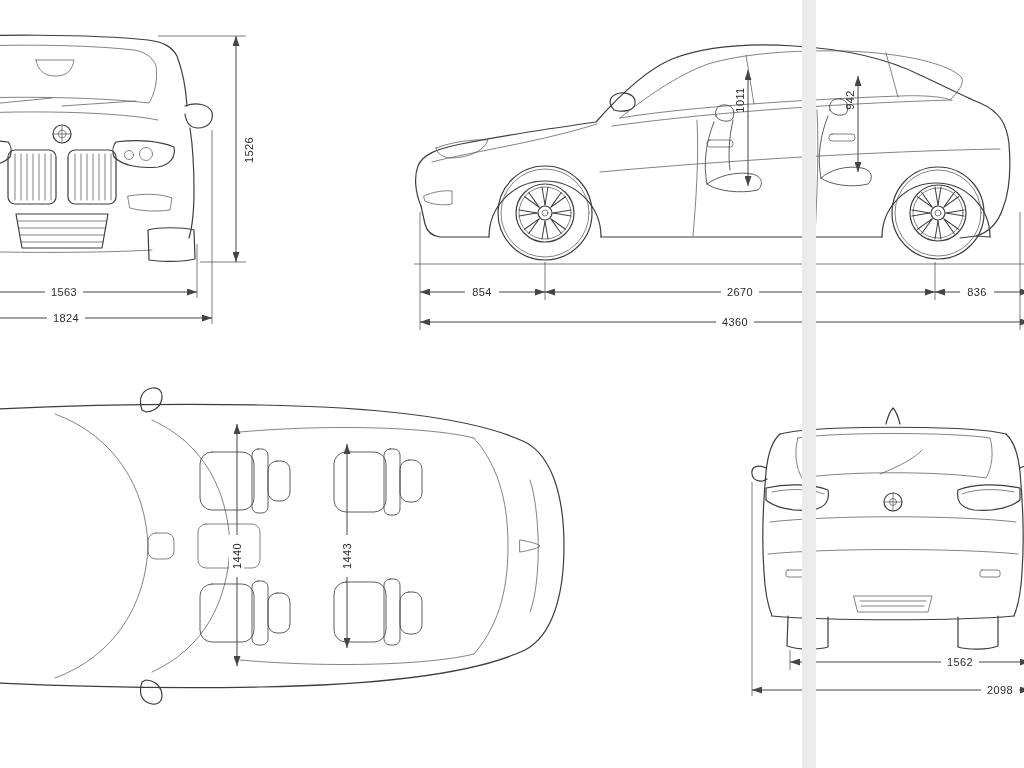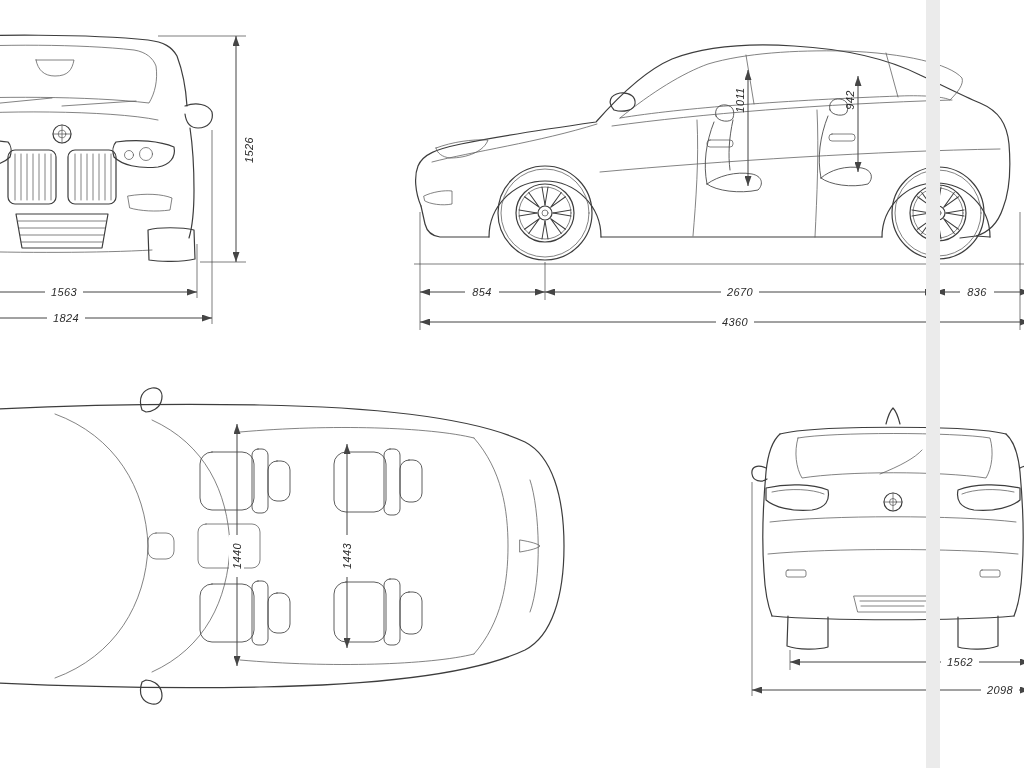--- a/index.html
+++ b/index.html
@@ -1,17 +1,17 @@
 <!DOCTYPE html>
 <html><head>
 <meta charset="utf-8">
 <style>
   * { margin:0; padding:0; box-sizing:border-box; }
   html,body { width:1024px; height:768px; overflow:hidden; background:#ffffff; }
-  .stage { position:relative; width:940px; height:768px; font-family:"Liberation Sans",sans-serif;font-style:italic; }
+  .stage { position:relative; width:816px; height:768px; font-family:"Liberation Sans",sans-serif; }
   svg { display:block; }
   .car path, .car rect, .car circle, .car line, .car ellipse {
     fill:none; stroke:#3d3d3d; stroke-width:1.2; stroke-linecap:round; stroke-linejoin:round;
   }
   .car .thin { stroke-width:0.75; stroke:#5a5a5a; }
   .car .seat { stroke-width:0.9; stroke:#4c4c4c; }
   .dim  { stroke:#454545; stroke-width:1; fill:none; }
   .ext  { stroke:#454545; stroke-width:0.7; fill:none; }
   .lbl  { font-family:"Liberation Sans",sans-serif; font-size:11px; fill:#2b2b2b; letter-spacing:0.4px; }
   .lblbg { fill:#ffffff; }

